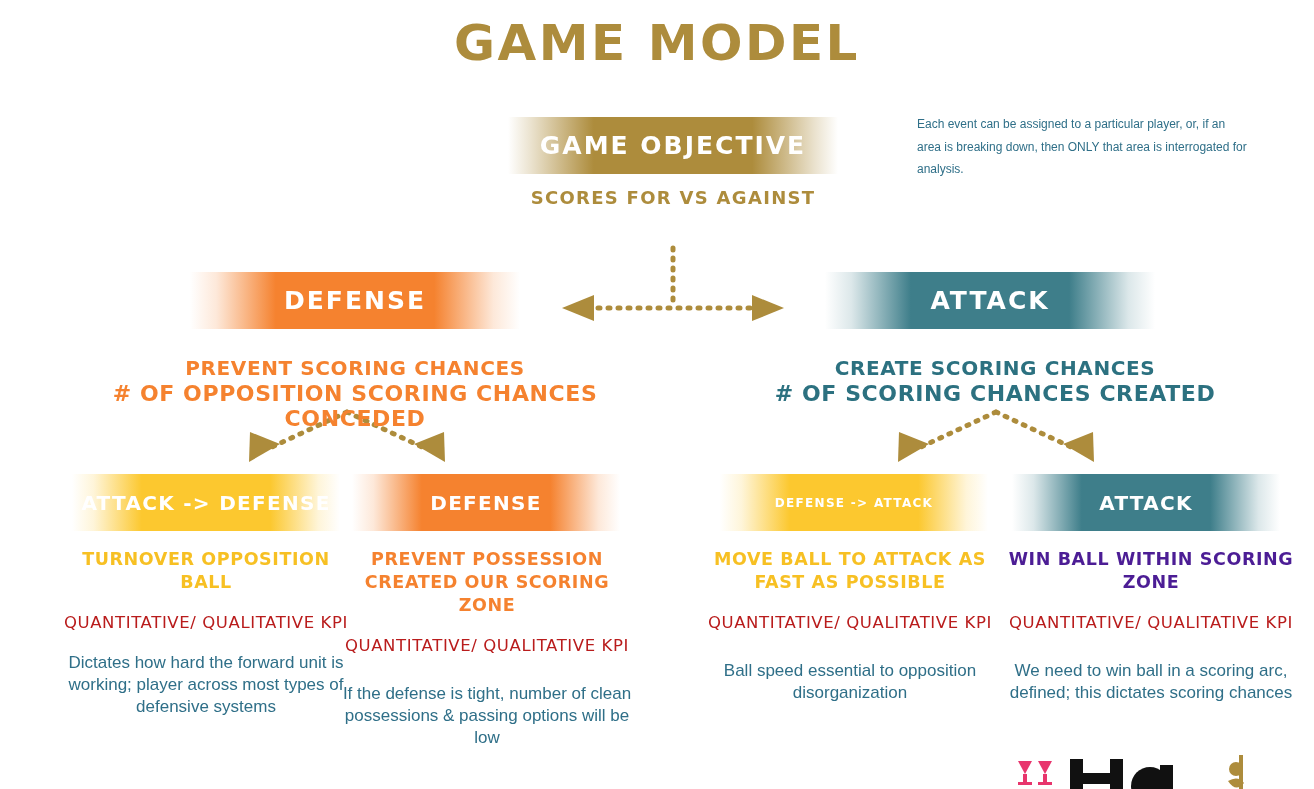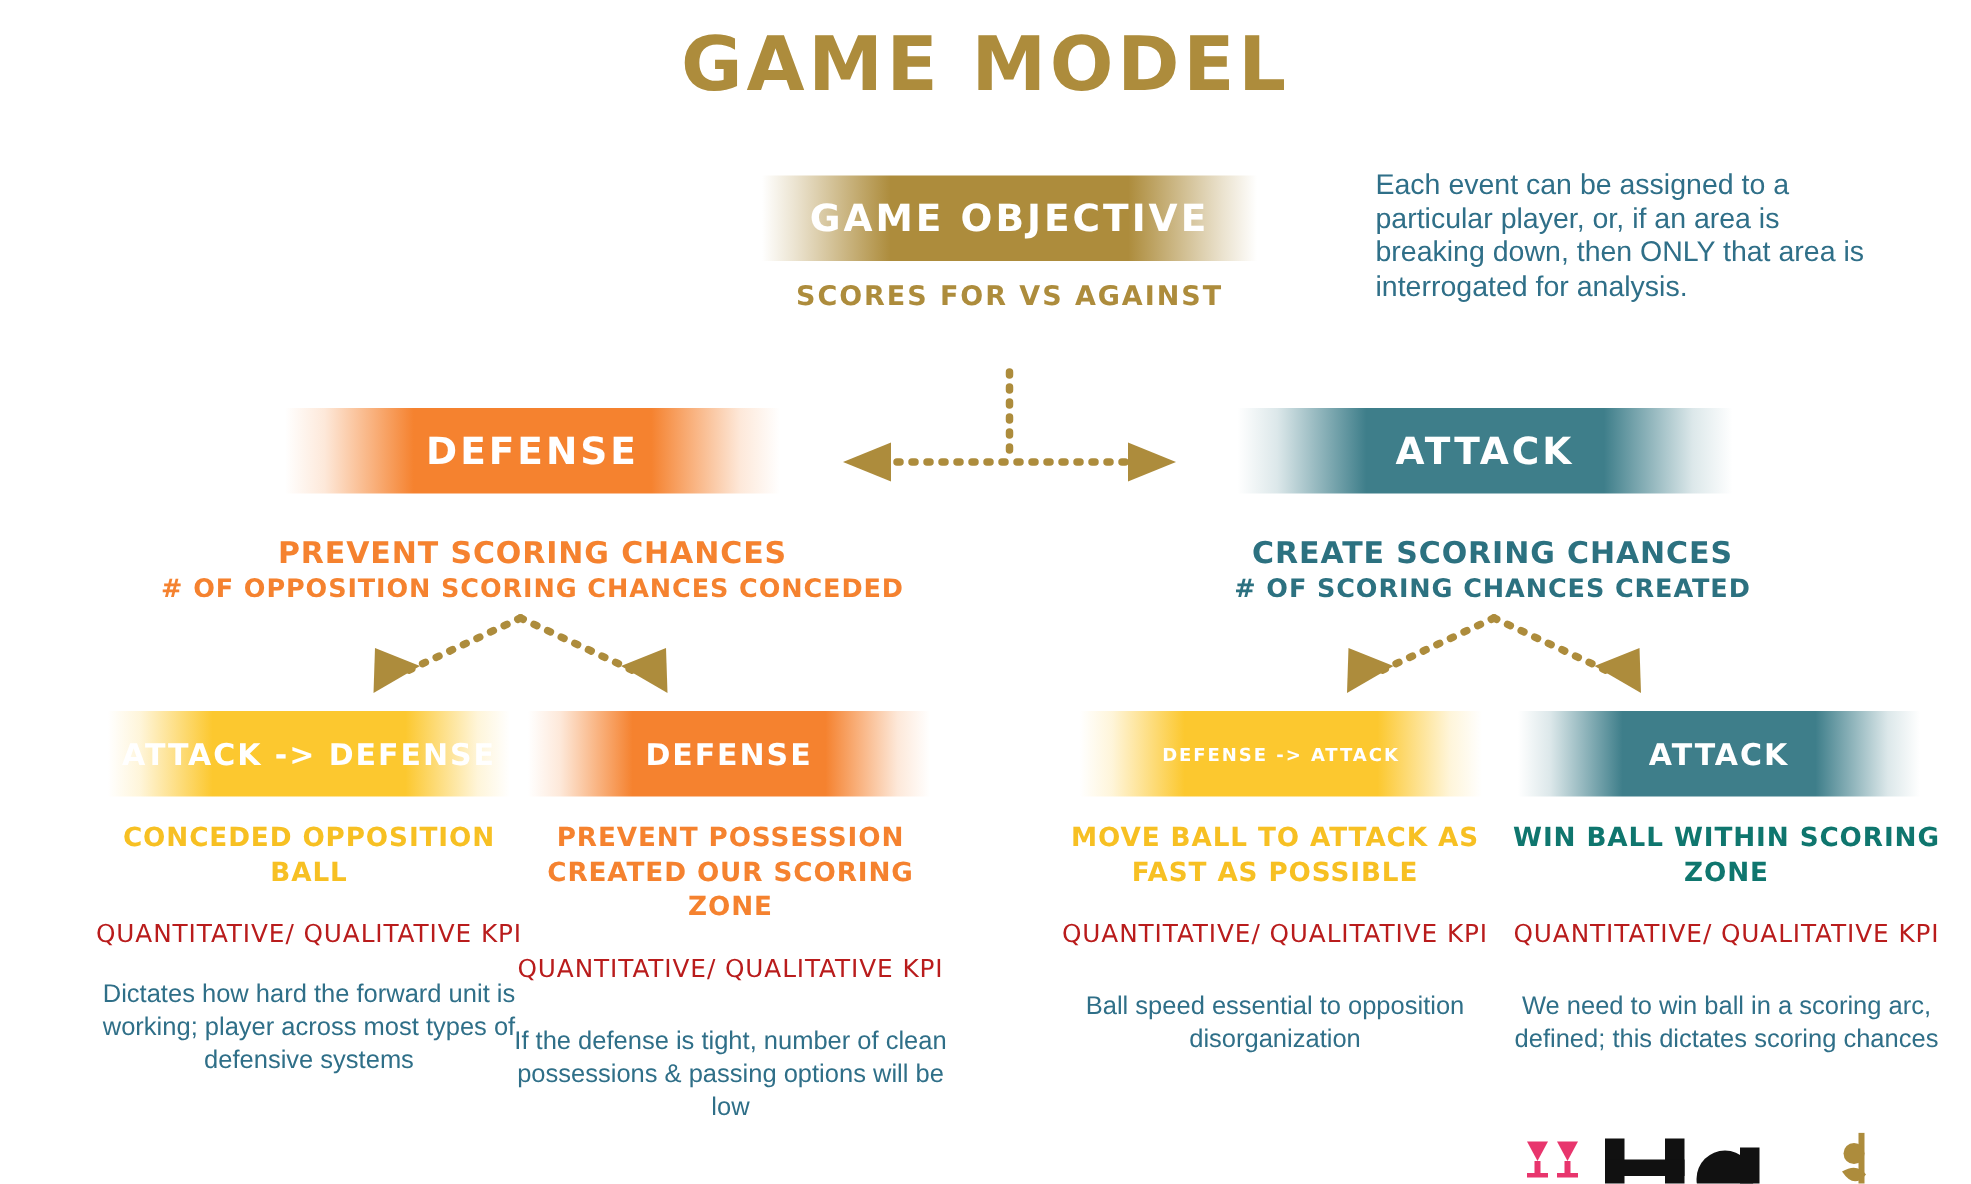--- a/index.html
+++ b/index.html
@@ -73,50 +73,50 @@
     position: absolute; left: 470px; top: 182px; width: 406px;
     text-align: center;
     color: #AD8C3C; font-weight: 700; font-size: 18px; letter-spacing: 1.3px;
     line-height: 31px;
     font-family: "DejaVu Sans", sans-serif;
   }
 
   
   .note {
     position: absolute; left: 917px; top: 113px; width: 330px;
-    color: #2F6F88; font-size: 19px; line-height: 22.5px;
+    color: #2F6F88; font-size: 12px; line-height: 22.5px;
     font-family: "Liberation Sans", sans-serif;
   }
 
   
   .mid-caption {
     position: absolute; text-align: center;
     font-weight: 700; font-family: "DejaVu Sans", sans-serif;
     line-height: 25px; letter-spacing: 0.6px;
   }
   #caption-defense { left: 60px; top: 356px; width: 590px; color: #F5822F; }
   #caption-attack  { left: 700px; top: 356px; width: 590px; color: #2C7180; }
   .mid-caption .l1 { font-size: 20px; display:block; }
-  .mid-caption .l2 { font-size: 17px; display:block; }
+  .mid-caption .l2 { font-size: 22px; display:block; }
 
   
   .col { position: absolute; top: 548px; width: 290px; text-align: center; }
   #col-1 { left: 61px; }
   #col-2 { left: 342px; }
   #col-3 { left: 705px; }
   #col-4 { left: 1006px; }
 
   .col-head {
     font-weight: 700; font-size: 17.5px; line-height: 23px;
     letter-spacing: 0.6px; font-family: "DejaVu Sans", sans-serif;
     min-height: 46px;
   }
   .c-yellow { color: #F7C023; }
   .c-orange { color: #F5822F; }
-  .c-teal   { color: #0f766e; }
+  .c-teal   { color: #4c1d95; }
 
   .col-kpi {
     margin-top: 18px;
     font-weight: 400; font-size: 16.5px; line-height: 22px;
     letter-spacing: 0.6px; color: #b91c1c;
     font-family: "DejaVu Sans", sans-serif;
   }
   .col-desc {
     margin-top: 18px;
     font-size: 17px; line-height: 22px; color: #2F6F88;
@@ -198,21 +198,21 @@
     <span class="btxt">DEFENSE</span>
   </div>
   <div class="banner bnr-yellow" id="banner-defense-attack">
     <span class="btxt">DEFENSE -&gt; ATTACK</span>
   </div>
   <div class="banner bnr-teal" id="banner-attack-sub">
     <span class="btxt">ATTACK</span>
   </div>
 
   <div class="col" id="col-1">
-    <div class="col-head c-yellow">CONCEDED OPPOSITION BALL</div>
+    <div class="col-head c-yellow">TURNOVER OPPOSITION BALL</div>
     <div class="col-kpi">QUANTITATIVE/ QUALITATIVE KPI</div>
     <div class="col-desc">Dictates how hard the forward unit is working; player across most types of defensive systems</div>
   </div>
 
   <div class="col" id="col-2">
     <div class="col-head c-orange">PREVENT POSSESSION CREATED OUR SCORING ZONE</div>
     <div class="col-kpi">QUANTITATIVE/ QUALITATIVE KPI</div>
     <div class="col-desc">If the defense is tight, number of clean possessions &amp; passing options will be low</div>
   </div>
 

